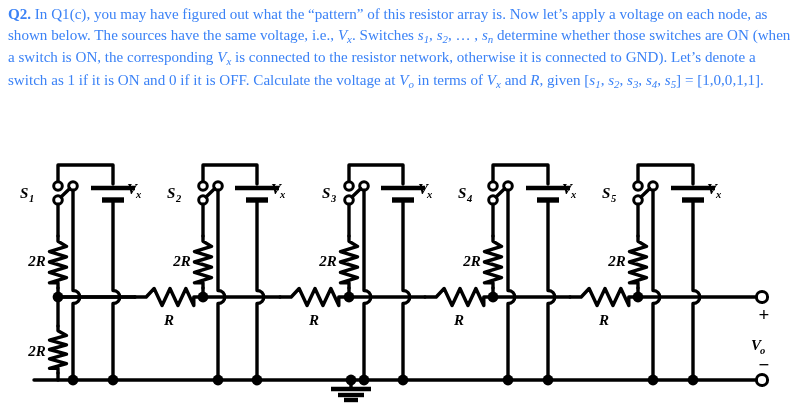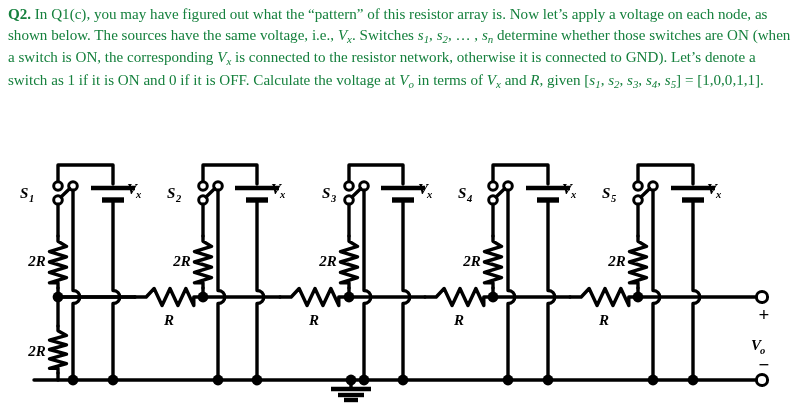--- a/index.html
+++ b/index.html
@@ -16,21 +16,21 @@
     color: #000;
   }
   #question-text {
     position: absolute;
     left: 8px;
     top: 4px;
     width: 784px;
     font-size: 15.1px;
     line-height: 1.40;
     text-align: left;
-    color: #15803d;
+    color: #3b82f6;
   }
   #question-text .qlabel { font-weight: bold; }
   .it { font-style: italic; }
   .sub { font-size: 0.72em; vertical-align: -0.28em; font-style: italic; }
   #circuit-wrap {
     position: absolute;
     left: 0;
     top: 148px;
     width: 800px;
     height: 260px;

